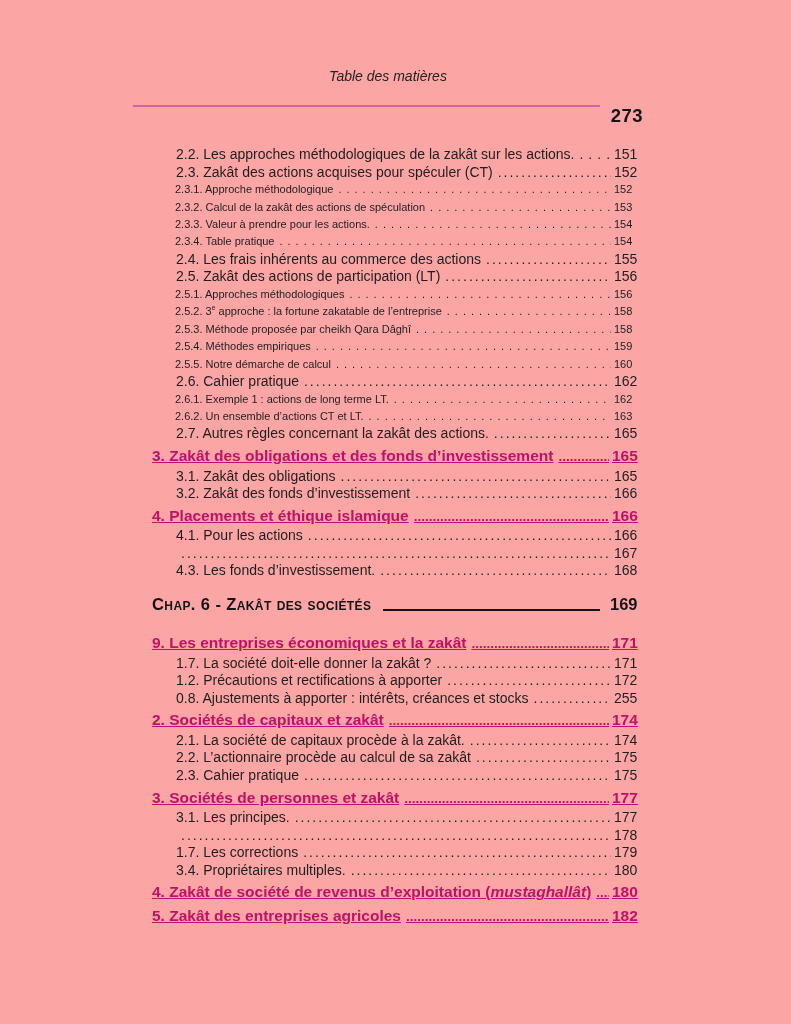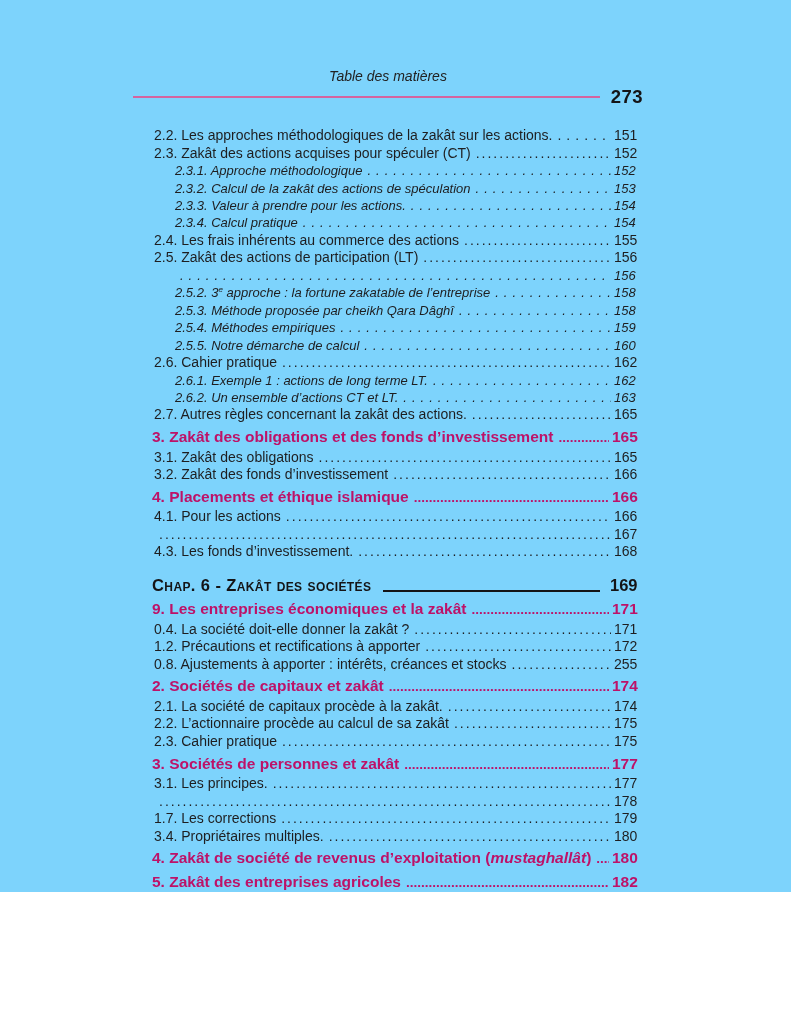--- a/index.html
+++ b/index.html
@@ -4,67 +4,67 @@
 <style>
   :root{
     --accent:#bd1268;
     --rule:#d4649f;
     --text:#1e1e20;
     --chapter:#141416;
   }
   html,body{margin:0;padding:0;background:#ffffff;}
   .page{
     position:relative;
-    width:791px;height:892px;
-    background:#7dd3fc;
+    width:791px;height:1024px;
+    background:#fca5a5;
     box-sizing:border-box;
     font-family:"Liberation Sans","DejaVu Sans",sans-serif;
     color:var(--text);
     overflow:hidden;
   }
   
   .header{padding:68px 148px 0 133px;}
   .header-title{
     text-align:center;
     font-style:italic;
     font-size:14px;
     line-height:16px;
     color:#222;
   }
-  .header-rule-row{display:flex;align-items:center;margin-top:2px;}
+  .header-rule-row{display:flex;margin-top:21px;}
   .header-rule{flex:1;height:2px;background:var(--rule);margin-right:11px;}
   .header-pagenum{
     font-weight:bold;
     font-size:18.5px;
     color:var(--chapter);
     letter-spacing:0.5px;
   }
   
   .toc{padding:19px 151px 0 152px;}
   .toc-row{display:flex;align-items:baseline;}
   .toc-label{white-space:nowrap;}
   .toc-leader{
     flex:1;
     overflow:hidden;
     white-space:nowrap;
     margin:0 3px 0 5px;
   }
   .toc-page{text-align:left;min-width:26px;white-space:nowrap;}
 
-  .row-sub{margin-left:2px;font-size:14px;line-height:17.6px;color:var(--text);}
-  .row-subsub{margin-left:23px;font-style:italic;font-size:13px;line-height:17.4px;color:var(--text);}
+  .row-sub{margin-left:24px;font-size:14px;line-height:17.6px;color:var(--text);}
+  .row-subsub{margin-left:23px;font-size:11px;line-height:17.4px;color:var(--text);}
   .row-heading{
     font-weight:bold;font-size:15.5px;line-height:19.5px;
     color:var(--accent);
-    margin-top:3px;margin-bottom:1px;
+    margin-top:3px;margin-bottom:1px;text-decoration:underline;
   }
   .row-chapter{
     font-weight:bold;font-size:16.5px;line-height:22px;
     color:var(--chapter);
-    margin-top:13px;margin-bottom:3px;
+    margin-top:13px;margin-bottom:18px;
   }
   .row-chapter .toc-label{font-variant:small-caps;letter-spacing:0.4px;}
   .row-chapter .toc-page{min-width:30px;}
   .row-heading .toc-page{min-width:28px;}
 
   .leader-tight{letter-spacing:2px;}
   .leader-spaced{letter-spacing:5px;}
   .leader-pink{letter-spacing:0;font-size:13.5px;}
   .leader-line{
     align-self:flex-end;
@@ -110,35 +110,36 @@
         <span class="toc-label">2.3.2. Calcul de la zakât des actions de spéculation</span>
         <span class="toc-leader leader-spaced">............................................................................................................................................................................................................................</span>
         <span class="toc-page">153</span>
       </div>
         <div class="toc-row row-subsub">
         <span class="toc-label">2.3.3. Valeur à prendre pour les actions.</span>
         <span class="toc-leader leader-spaced">............................................................................................................................................................................................................................</span>
         <span class="toc-page">154</span>
       </div>
         <div class="toc-row row-subsub">
-        <span class="toc-label">2.3.4. Calcul pratique</span>
+        <span class="toc-label">2.3.4. Table pratique</span>
         <span class="toc-leader leader-spaced">............................................................................................................................................................................................................................</span>
         <span class="toc-page">154</span>
       </div>
         <div class="toc-row row-sub">
         <span class="toc-label">2.4. Les frais inhérents au commerce des actions</span>
         <span class="toc-leader leader-tight">............................................................................................................................................................................................................................</span>
         <span class="toc-page">155</span>
       </div>
         <div class="toc-row row-sub">
         <span class="toc-label">2.5. Zakât des actions de participation (LT)</span>
         <span class="toc-leader leader-tight">............................................................................................................................................................................................................................</span>
         <span class="toc-page">156</span>
       </div>
         <div class="toc-row row-subsub">
+        <span class="toc-label">2.5.1. Approches méthodologiques</span>
         <span class="toc-leader leader-spaced">............................................................................................................................................................................................................................</span>
         <span class="toc-page">156</span>
       </div>
         <div class="toc-row row-subsub">
         <span class="toc-label"><span>2.5.2. 3</span><span class="sup">e</span><span> approche : la fortune zakatable de l’entreprise</span></span>
         <span class="toc-leader leader-spaced">............................................................................................................................................................................................................................</span>
         <span class="toc-page">158</span>
       </div>
         <div class="toc-row row-subsub">
         <span class="toc-label">2.5.3. Méthode proposée par cheikh Qara Dâghî</span>
@@ -213,21 +214,21 @@
         <span class="toc-label">Chap. 6 - Zakât des sociétés</span>
         <span class="toc-leader leader-line"></span>
         <span class="toc-page">169</span>
       </div>
         <div class="toc-row row-heading">
         <span class="toc-label">9. Les entreprises économiques et la zakât</span>
         <span class="toc-leader leader-pink">............................................................................................................................................................................................................................</span>
         <span class="toc-page">171</span>
       </div>
         <div class="toc-row row-sub">
-        <span class="toc-label">0.4. La société doit-elle donner la zakât ?</span>
+        <span class="toc-label">1.7. La société doit-elle donner la zakât ?</span>
         <span class="toc-leader leader-tight">............................................................................................................................................................................................................................</span>
         <span class="toc-page">171</span>
       </div>
         <div class="toc-row row-sub">
         <span class="toc-label">1.2. Précautions et rectifications à apporter</span>
         <span class="toc-leader leader-tight">............................................................................................................................................................................................................................</span>
         <span class="toc-page">172</span>
       </div>
         <div class="toc-row row-sub">
         <span class="toc-label">0.8. Ajustements à apporter : intérêts, créances et stocks</span>

